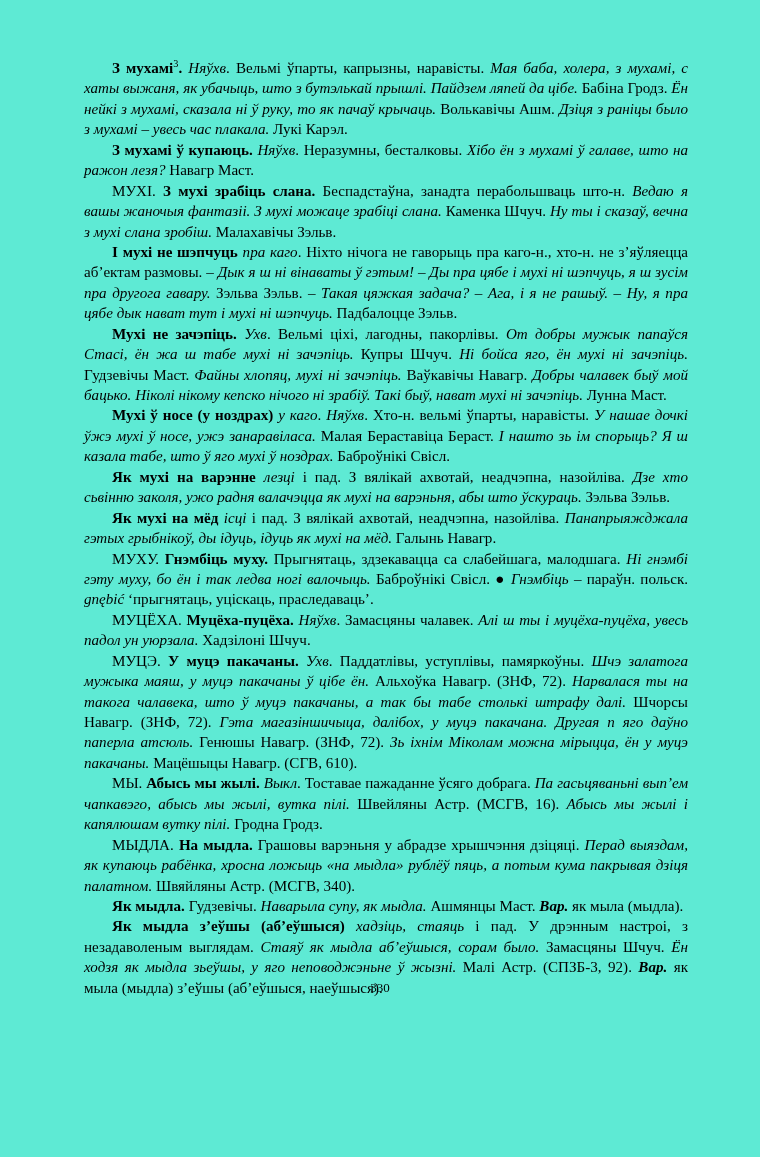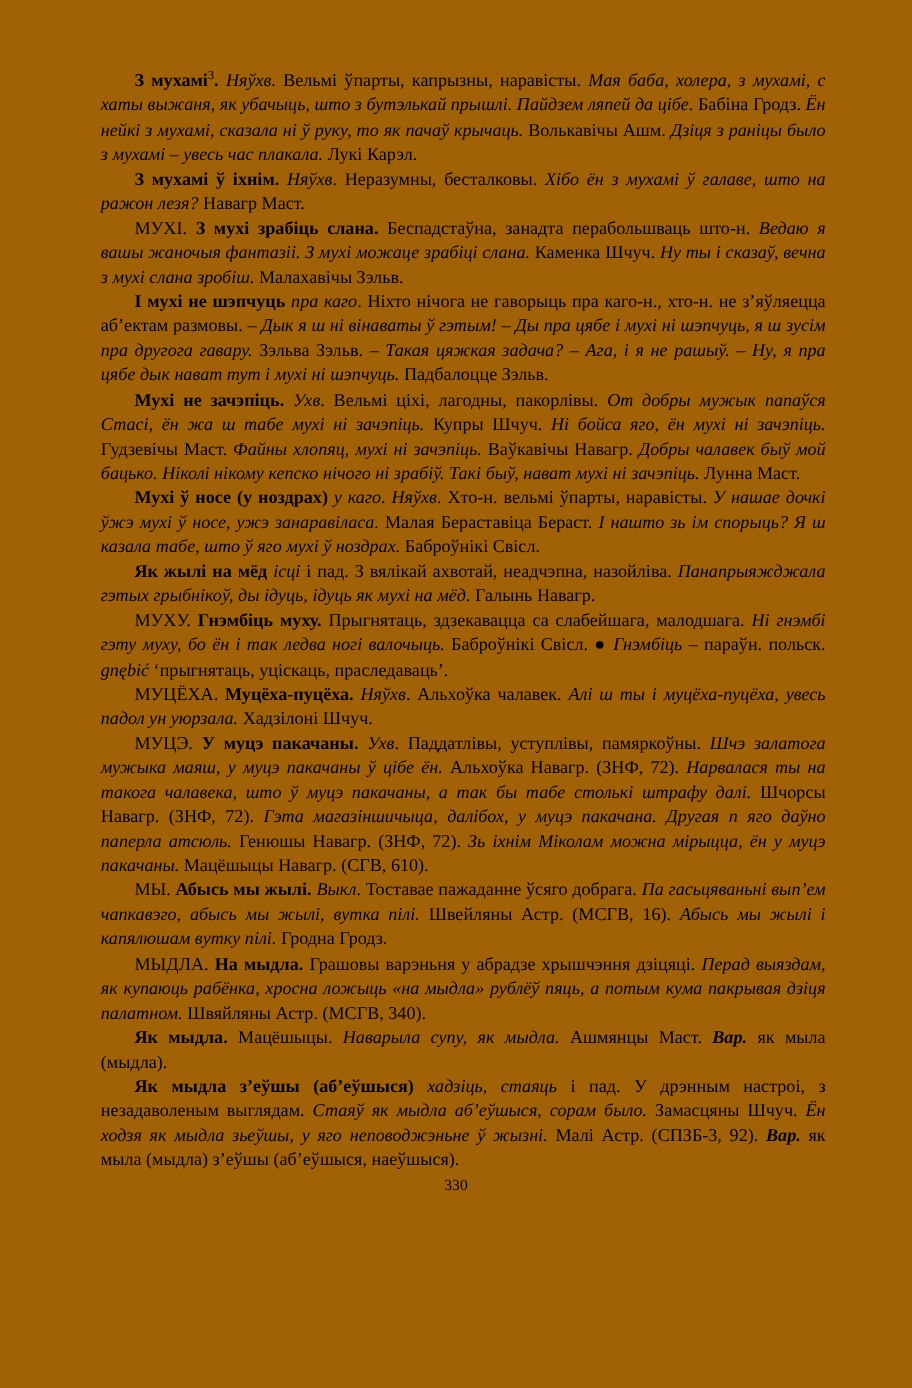--- a/index.html
+++ b/index.html
@@ -12,21 +12,21 @@
     height: 1157px;
     font-family: "Liberation Serif", "DejaVu Serif", serif;
     color: #000000;
   }
   .page {
     position: relative;
     width: 760px;
     height: 1157px;
     box-sizing: border-box;
     padding: 58px 40px 0 84px;
-    background: #a16207;
+    background: #5eead4;
   }
   .body-col {
     width: 604px;
     font-size: 15.1px;
     line-height: 1.355;
     text-align: justify;
     text-justify: inter-word;
     hyphens: none;
   }
   .entry {
@@ -77,45 +77,46 @@
 </style>
 </head>
 <body>
 
 <div class="page">
 
   <div class="body-col">
 
     <p class="entry"><span class="hw">З мухамі</span><sup>3</sup><span class="hw">.</span> <span class="it">Няўхв</span>. <span class="ro">Вельмі ўпарты, капрызны, наравісты.</span> <span class="it">Мая баба, холера, з мухамі, с хаты выжаня, як убачыць, што з бутэлькай прышлі. Пайдзем ляпей да цібе.</span> <span class="ro">Бабіна Гродз.</span> <span class="it">Ён нейкі з мухамі, сказала ні ў руку, то як пачаў крычаць.</span> <span class="ro">Волькавічы Ашм.</span> <span class="it">Дзіця з раніцы было з мухамі – увесь час плакала.</span> <span class="ro">Лукі Карэл.</span></p>
 
-    <p class="entry"><span class="hw">З мухамі ў іхнім.</span> <span class="it">Няўхв</span>. <span class="ro">Неразумны, бесталковы.</span> <span class="it">Хібо ён з мухамі ў галаве, што на ражон лезя?</span> <span class="ro">Навагр Маст.</span></p>
+    <p class="entry"><span class="hw">З мухамі ў купаюць.</span> <span class="it">Няўхв</span>. <span class="ro">Неразумны, бесталковы.</span> <span class="it">Хібо ён з мухамі ў галаве, што на ражон лезя?</span> <span class="ro">Навагр Маст.</span></p>
 
 
     <p class="entry"><span class="caps">МУХІ.</span> <span class="hw">З мухі зрабіць слана.</span> <span class="ro">Беспадстаўна, занадта перабольшваць што-н.</span> <span class="it">Ведаю я вашы жаночыя фантазіі. З мухі можаце зрабіці слана.</span> <span class="ro">Каменка Шчуч.</span> <span class="it">Ну ты і сказаў, вечна з мухі слана зробіш.</span> <span class="ro">Малахавічы Зэльв.</span></p>
 
     <p class="entry"><span class="hw">І мухі не шэпчуць</span> <span class="it">пра каго</span>. <span class="ro">Ніхто нічога не гаворыць пра каго-н., хто-н. не з’яўляецца аб’ектам размовы.</span> <span class="it">– Дык я ш ні вінаваты ў гэтым! – Ды пра цябе і мухі ні шэпчуць, я ш зусім пра другога гавару.</span> <span class="ro">Зэльва Зэльв.</span> <span class="it">– Такая цяжкая задача? – Ага, і я не рашыў. – Ну, я пра цябе дык нават тут і мухі ні шэпчуць.</span> <span class="ro">Падбалоцце Зэльв.</span></p>
 
     <p class="entry"><span class="hw">Мухі не зачэпіць.</span> <span class="it">Ухв</span>. <span class="ro">Вельмі ціхі, лагодны, пакорлівы.</span> <span class="it">От добры мужык папаўся Стасі, ён жа ш табе мухі ні зачэпіць.</span> <span class="ro">Купры Шчуч.</span> <span class="it">Ні бойса яго, ён мухі ні зачэпіць.</span> <span class="ro">Гудзевічы Маст.</span> <span class="it">Файны хлопяц, мухі ні зачэпіць.</span> <span class="ro">Ваўкавічы Навагр.</span> <span class="it">Добры чалавек быў мой бацько. Ніколі нікому кепско нічого ні зрабіў. Такі быў, нават мухі ні зачэпіць.</span> <span class="ro">Лунна Маст.</span></p>
 
     <p class="entry"><span class="hw">Мухі ў носе (у ноздрах)</span> <span class="it">у каго</span>. <span class="it">Няўхв</span>. <span class="ro">Хто-н. вельмі ўпарты, наравісты.</span> <span class="it">У нашае дочкі ўжэ мухі ў носе, ужэ занаравілаca.</span> <span class="ro">Малая Бераставіца Бераст.</span> <span class="it">І нашто зь ім спорыць? Я ш казала табе, што ў яго мухі ў ноздрах.</span> <span class="ro">Баброўнікі Свісл.</span></p>
 
+    <p class="entry"><span class="hw">Як мухі на варэнне</span> <span class="it">лезці</span> <span class="ro">і пад.</span> <span class="ro">З вялікай ахвотай, неадчэпна, назойліва.</span> <span class="it">Дзе хто сьвінню заколя, ужо радня валачэцца як мухі на варэньня, абы што ўскураць.</span> <span class="ro">Зэльва Зэльв.</span></p>
 
-    <p class="entry"><span class="hw">Як жылі на мёд</span> <span class="it">ісці</span> <span class="ro">і пад.</span> <span class="ro">З вялікай ахвотай, неадчэпна, назойліва.</span> <span class="it">Панапрыяжджала гэтых грыбнікоў, ды ідуць, ідуць як мухі на мёд.</span> <span class="ro">Галынь Навагр.</span></p>
+    <p class="entry"><span class="hw">Як мухі на мёд</span> <span class="it">ісці</span> <span class="ro">і пад.</span> <span class="ro">З вялікай ахвотай, неадчэпна, назойліва.</span> <span class="it">Панапрыяжджала гэтых грыбнікоў, ды ідуць, ідуць як мухі на мёд.</span> <span class="ro">Галынь Навагр.</span></p>
 
     <p class="entry"><span class="caps">МУХУ.</span> <span class="hw">Гнэмбіць муху.</span> <span class="ro">Прыгнятаць, здзекавацца са слабейшага, малодшага.</span> <span class="it">Ні гнэмбі гэту муху, бо ён і так ледва ногі валочыць.</span> <span class="ro">Баброўнікі Свісл.</span> <span class="bullet">●</span> <span class="it">Гнэмбіць</span> <span class="ro">– параўн. польск.</span> <span class="it">gnębić</span> <span class="ro">‘прыгнятаць, уціскаць, праследаваць’.</span></p>
 
-    <p class="entry"><span class="caps">МУЦЁХА.</span> <span class="hw">Муцёха-пуцёха.</span> <span class="it">Няўхв</span>. <span class="ro">Альхоўка чалавек.</span> <span class="it">Алі ш ты і муцёха-пуцёха, увесь падол ун уюрзала.</span> <span class="ro">Хадзілоні Шчуч.</span></p>
+    <p class="entry"><span class="caps">МУЦЁХА.</span> <span class="hw">Муцёха-пуцёха.</span> <span class="it">Няўхв</span>. <span class="ro">Замасцяны чалавек.</span> <span class="it">Алі ш ты і муцёха-пуцёха, увесь падол ун уюрзала.</span> <span class="ro">Хадзілоні Шчуч.</span></p>
 
     <p class="entry"><span class="caps">МУЦЭ.</span> <span class="hw">У муцэ пакачаны.</span> <span class="it">Ухв</span>. <span class="ro">Паддатлівы, уступлівы, памяркоўны.</span> <span class="it">Шчэ залатога мужыка маяш, у муцэ пакачаны ў цібе ён.</span> <span class="ro">Альхоўка Навагр. (ЗНФ, 72).</span> <span class="it">Нарвалася ты на такога чалавека, што ў муцэ пакачаны, а так бы табе столькі штрафу далі.</span> <span class="ro">Шчорсы Навагр. (ЗНФ, 72).</span> <span class="it">Гэта магазіншичыца, далібох, у муцэ пакачана. Другая п яго даўно паперла атсюль.</span> <span class="ro">Генюшы Навагр. (ЗНФ, 72).</span> <span class="it">Зь іхнім Міколам можна мірыцца, ён у муцэ пакачаны.</span> <span class="ro">Мацёшыцы Навагр. (СГВ, 610).</span></p>
 
     <p class="entry"><span class="caps">МЫ.</span> <span class="hw">Абысь мы жылі.</span> <span class="it">Выкл</span>. <span class="ro">Тоставае пажаданне ўсяго добрага.</span> <span class="it">Па гасьцяваньні вып’ем чапкавэго, абысь мы жылі, вутка пілі.</span> <span class="ro">Швейляны Астр. (МСГВ, 16).</span> <span class="it">Абысь мы жылі і капялюшам вутку пілі.</span> <span class="ro">Гродна Гродз.</span></p>
 
     <p class="entry"><span class="caps">МЫДЛА.</span> <span class="hw">На мыдла.</span> <span class="ro">Грашовы варэньня у абрадзе хрышчэння дзіцяці.</span> <span class="it">Перад выяздам, як купаюць рабёнка, хросна ложыць «на мыдла» рублёў пяць, а потым кума пакрывая дзіця палатном.</span> <span class="ro">Швяйляны Астр. (МСГВ, 340).</span></p>
 
-    <p class="entry"><span class="hw">Як мыдла.</span> <span class="ro">Мацёшыцы.</span> <span class="it">Наварыла супу, як мыдла.</span> <span class="ro">Ашмянцы Маст.</span> <span class="bit">Вар.</span> <span class="ro">як мыла (мыдла).</span></p>
+    <p class="entry"><span class="hw">Як мыдла.</span> <span class="ro">Гудзевічы.</span> <span class="it">Наварыла супу, як мыдла.</span> <span class="ro">Ашмянцы Маст.</span> <span class="bit">Вар.</span> <span class="ro">як мыла (мыдла).</span></p>
 
     <p class="entry"><span class="hw">Як мыдла з’еўшы (аб’еўшыся)</span> <span class="it">хадзіць, стаяць</span> <span class="ro">і пад.</span> <span class="ro">У дрэнным настроі, з незадаволеным выглядам.</span> <span class="it">Стаяў як мыдла аб’еўшыся, сорам было.</span> <span class="ro">Замасцяны Шчуч.</span> <span class="it">Ён ходзя як мыдла зьеўшы, у яго неповоджэньне ў жызні.</span> <span class="ro">Малі Астр. (СПЗБ-3, 92).</span> <span class="bit">Вар.</span> <span class="ro">як мыла (мыдла) з’еўшы (аб’еўшыся, наеўшыся).</span></p>
 
   </div>
 
   <div class="folio">330</div>
 
 </div>
 
 </body></html>

